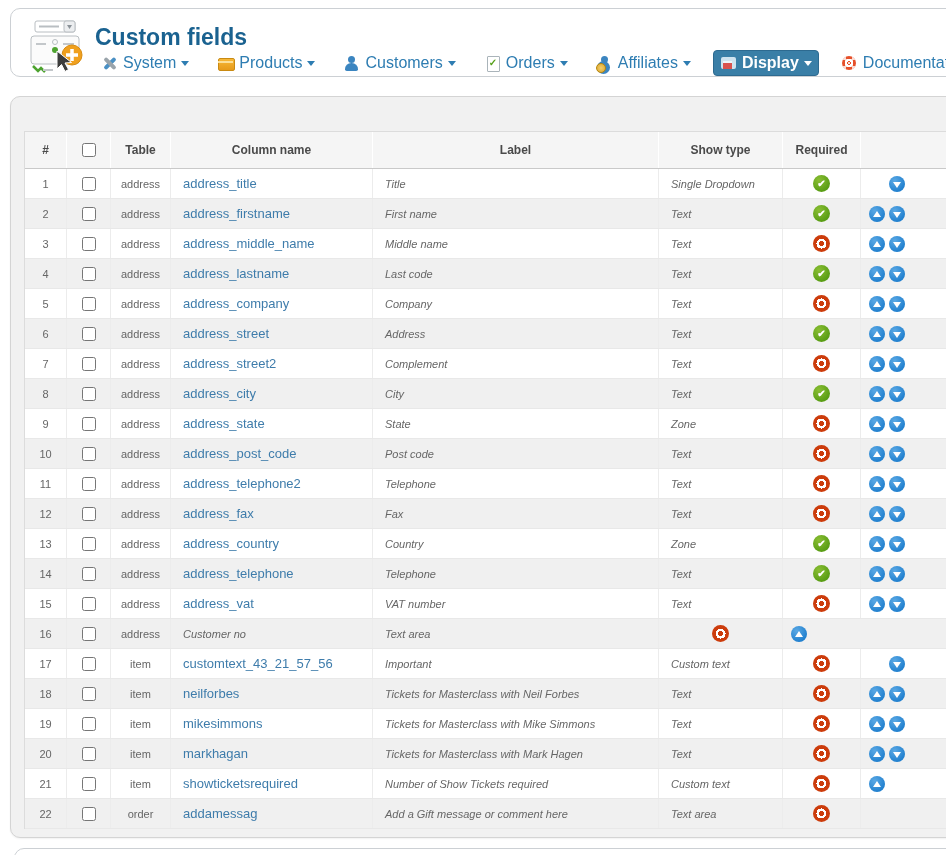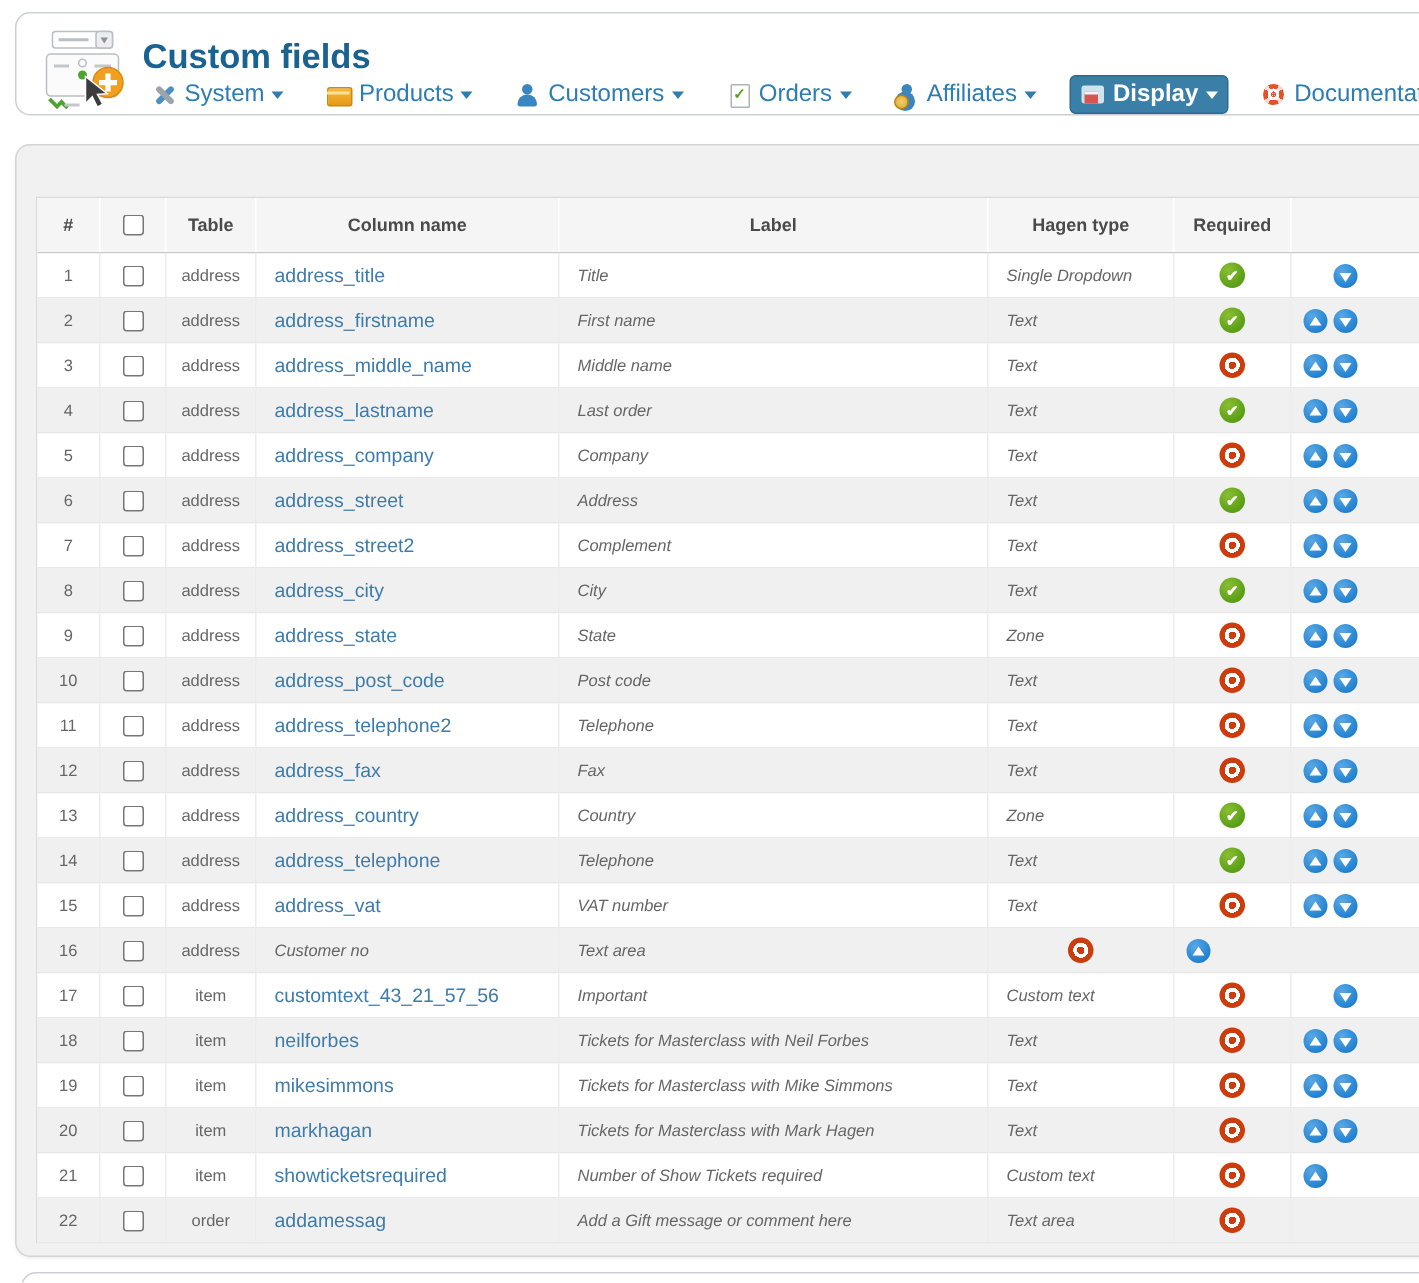--- a/index.html
+++ b/index.html
@@ -169,21 +169,21 @@
 
   <div class="grid-table">
     <div class="trow thead">
       <div class="cell">#</div>
       <div class="cell">
           <input type="checkbox" style="">
         </div>
       <div class="cell">Table</div>
       <div class="cell">Column name</div>
       <div class="cell">Label</div>
-      <div class="cell">Hagen type</div>
+      <div class="cell">Show type</div>
       <div class="cell">Required</div>
       <div class="cell"></div>
     </div>
     <div>
 
         <div class="trow row">
           <div class="cell c-num">1</div>
           <div class="cell c-check">
             <input type="checkbox" style="">
           </div>
@@ -250,21 +250,21 @@
 
         <div class="trow row alt">
           <div class="cell c-num">4</div>
           <div class="cell c-check">
             <input type="checkbox" style="">
           </div>
           <div class="cell c-table">address</div>
           <div class="cell c-colname">
             <a href="#">address_lastname</a>
           </div>
-          <div class="cell c-label">Last order</div>
+          <div class="cell c-label">Last code</div>
           <div class="cell c-type">Text</div>
           <div class="cell c-req">
             <span class="req yes"></span>
           </div>
           <div class="cell c-sort">
             <span class="arrows">
               <span class="arrow up"></span>
               <span class="arrow down"></span>
             </span>
           </div>

